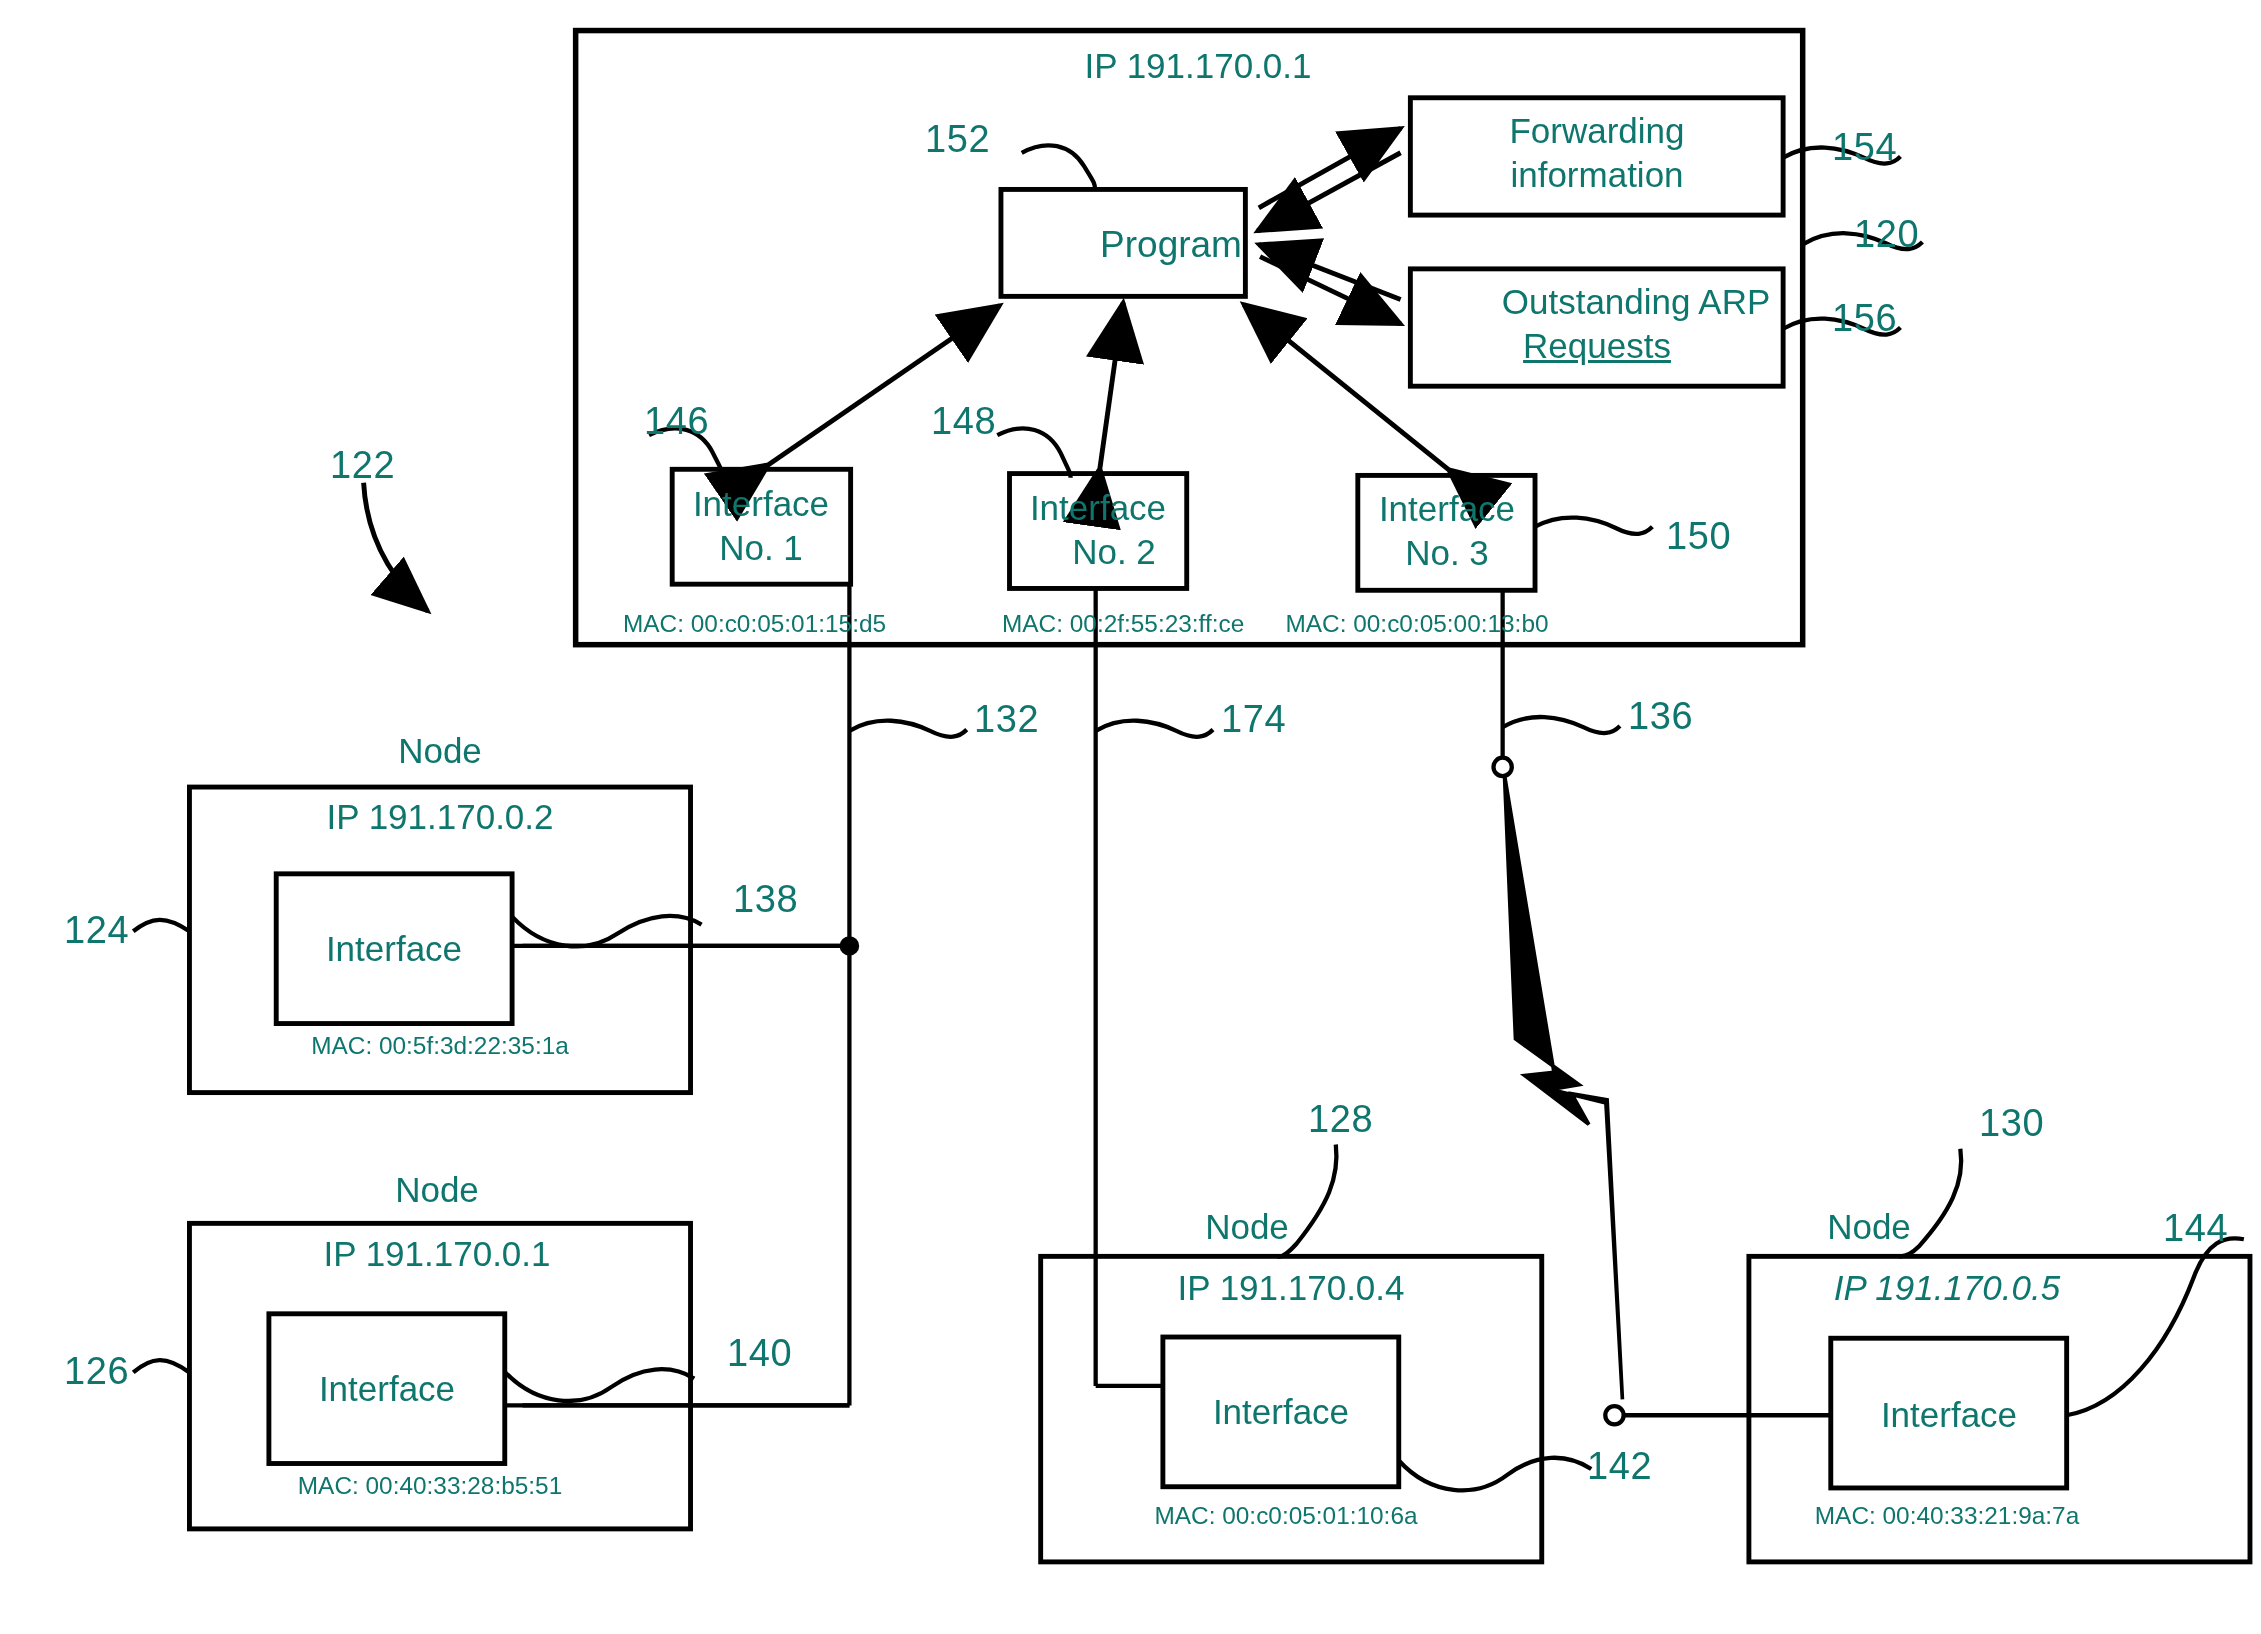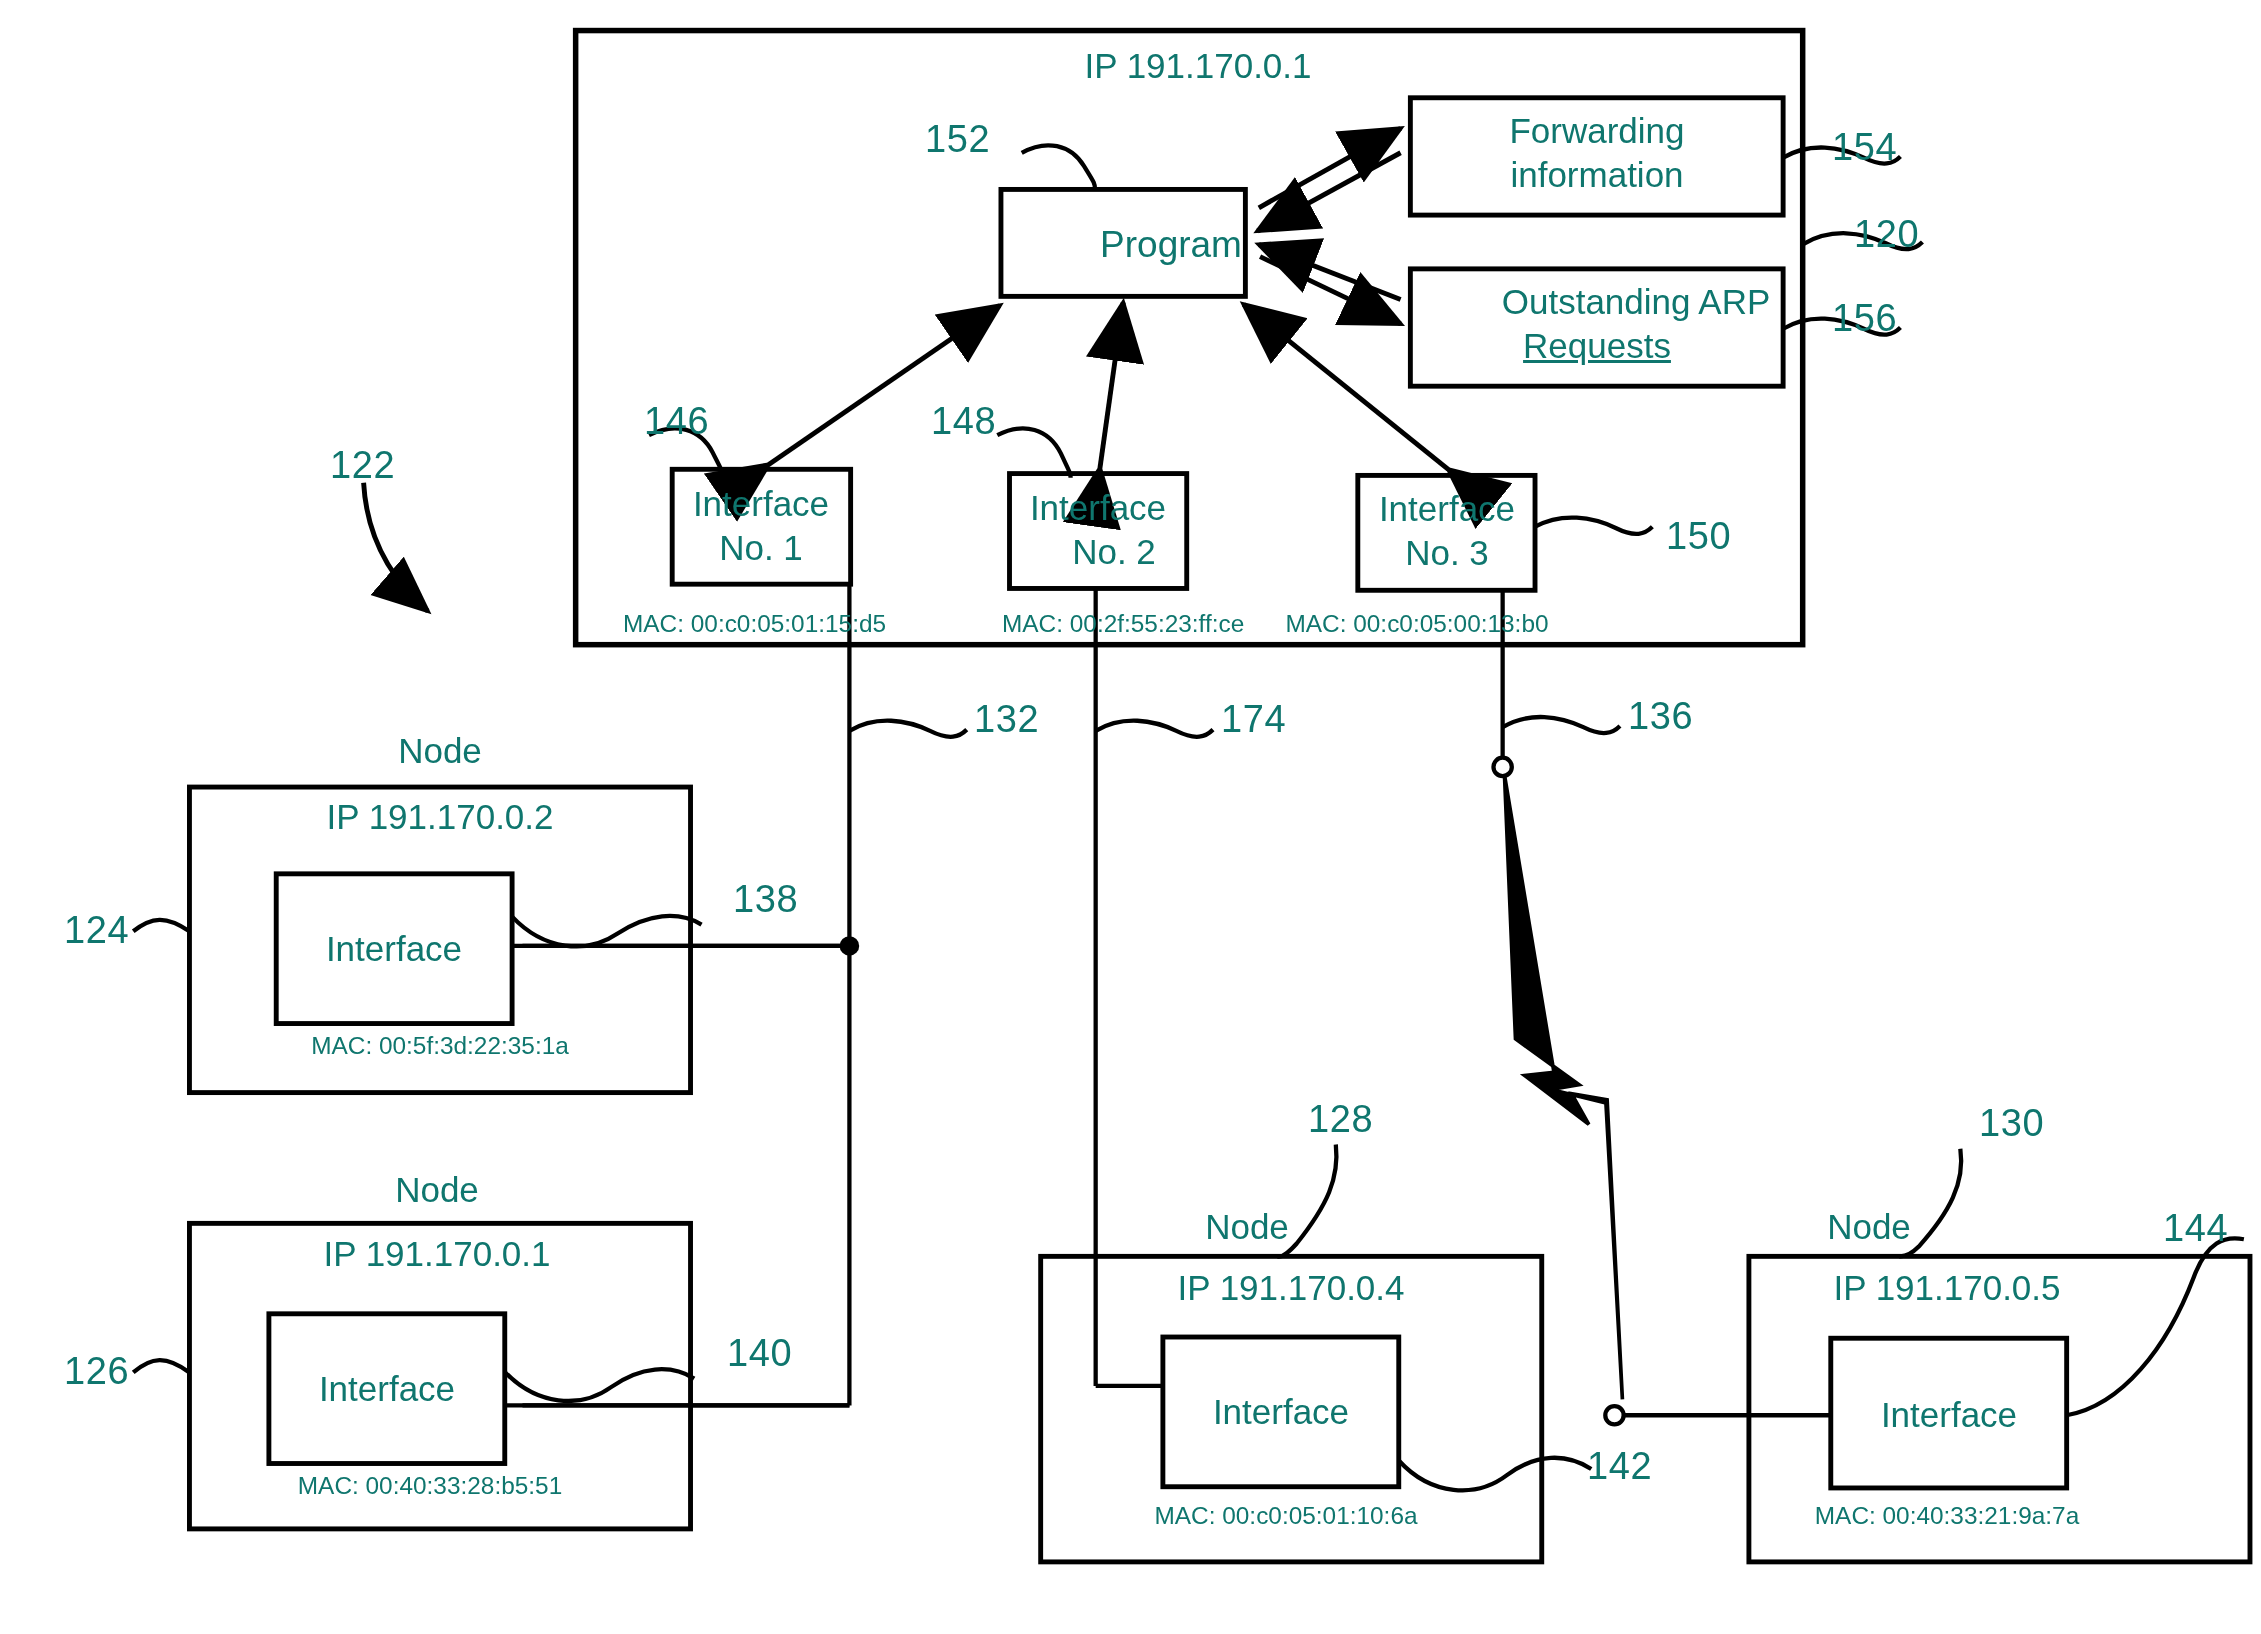--- a/index.html
+++ b/index.html
@@ -173,20 +173,20 @@
   <div class="lbl refnum" style="left:727px; top:1334px;">140</div>
 
   <div class="lbl nodetxt ctr" style="left:1247px; top:1209px;">Node</div>
   <div class="lbl iptxt ctr" style="left:1291px; top:1270px;">IP 191.170.0.4</div>
   <div class="lbl boxtxt2 ctr" style="left:1281px; top:1392px;">Interface</div>
   <div class="lbl mac ctr" style="left:1286px; top:1503px;">MAC: 00:c0:05:01:10:6a</div>
   <div class="lbl refnum" style="left:1308px; top:1100px;">128</div>
   <div class="lbl refnum" style="left:1587px; top:1447px;">142</div>
 
   <div class="lbl nodetxt ctr" style="left:1869px; top:1209px;">Node</div>
-  <div class="lbl iptxt ctr" style="left:1947px; top:1270px;">IP 191.170.0.5</div>
+  <div class="lbl iptxt ctr" style="left:1947px; top:1270px;font-style:italic;">IP 191.170.0.5</div>
   <div class="lbl boxtxt2 ctr" style="left:1949px; top:1395px;">Interface</div>
   <div class="lbl mac ctr" style="left:1947px; top:1503px;">MAC: 00:40:33:21:9a:7a</div>
   <div class="lbl refnum" style="left:1979px; top:1104px;">130</div>
   <div class="lbl refnum" style="left:2163px; top:1209px;">144</div>
 
 </div>
 
 
 </body></html>

